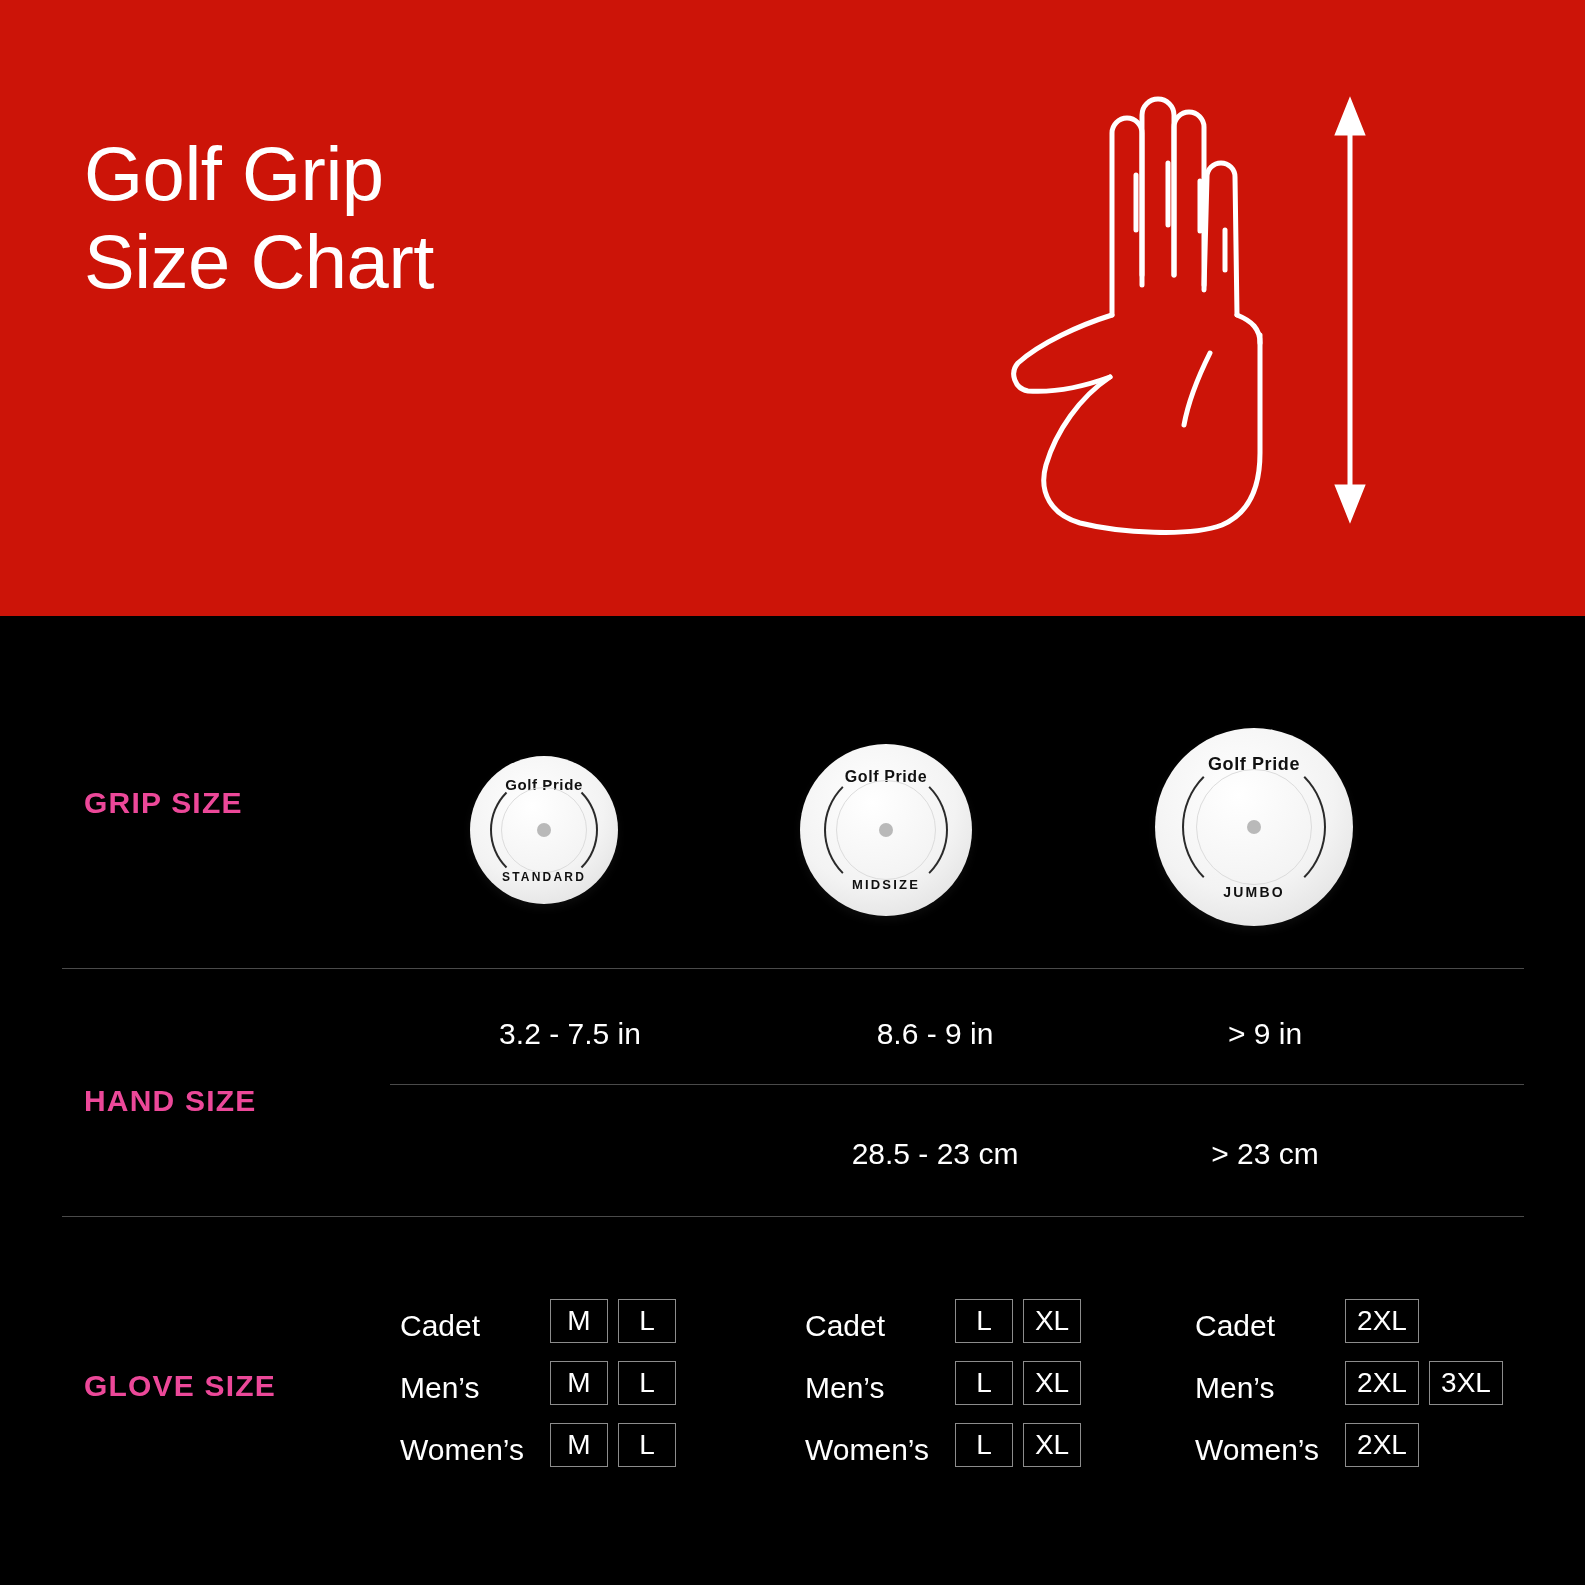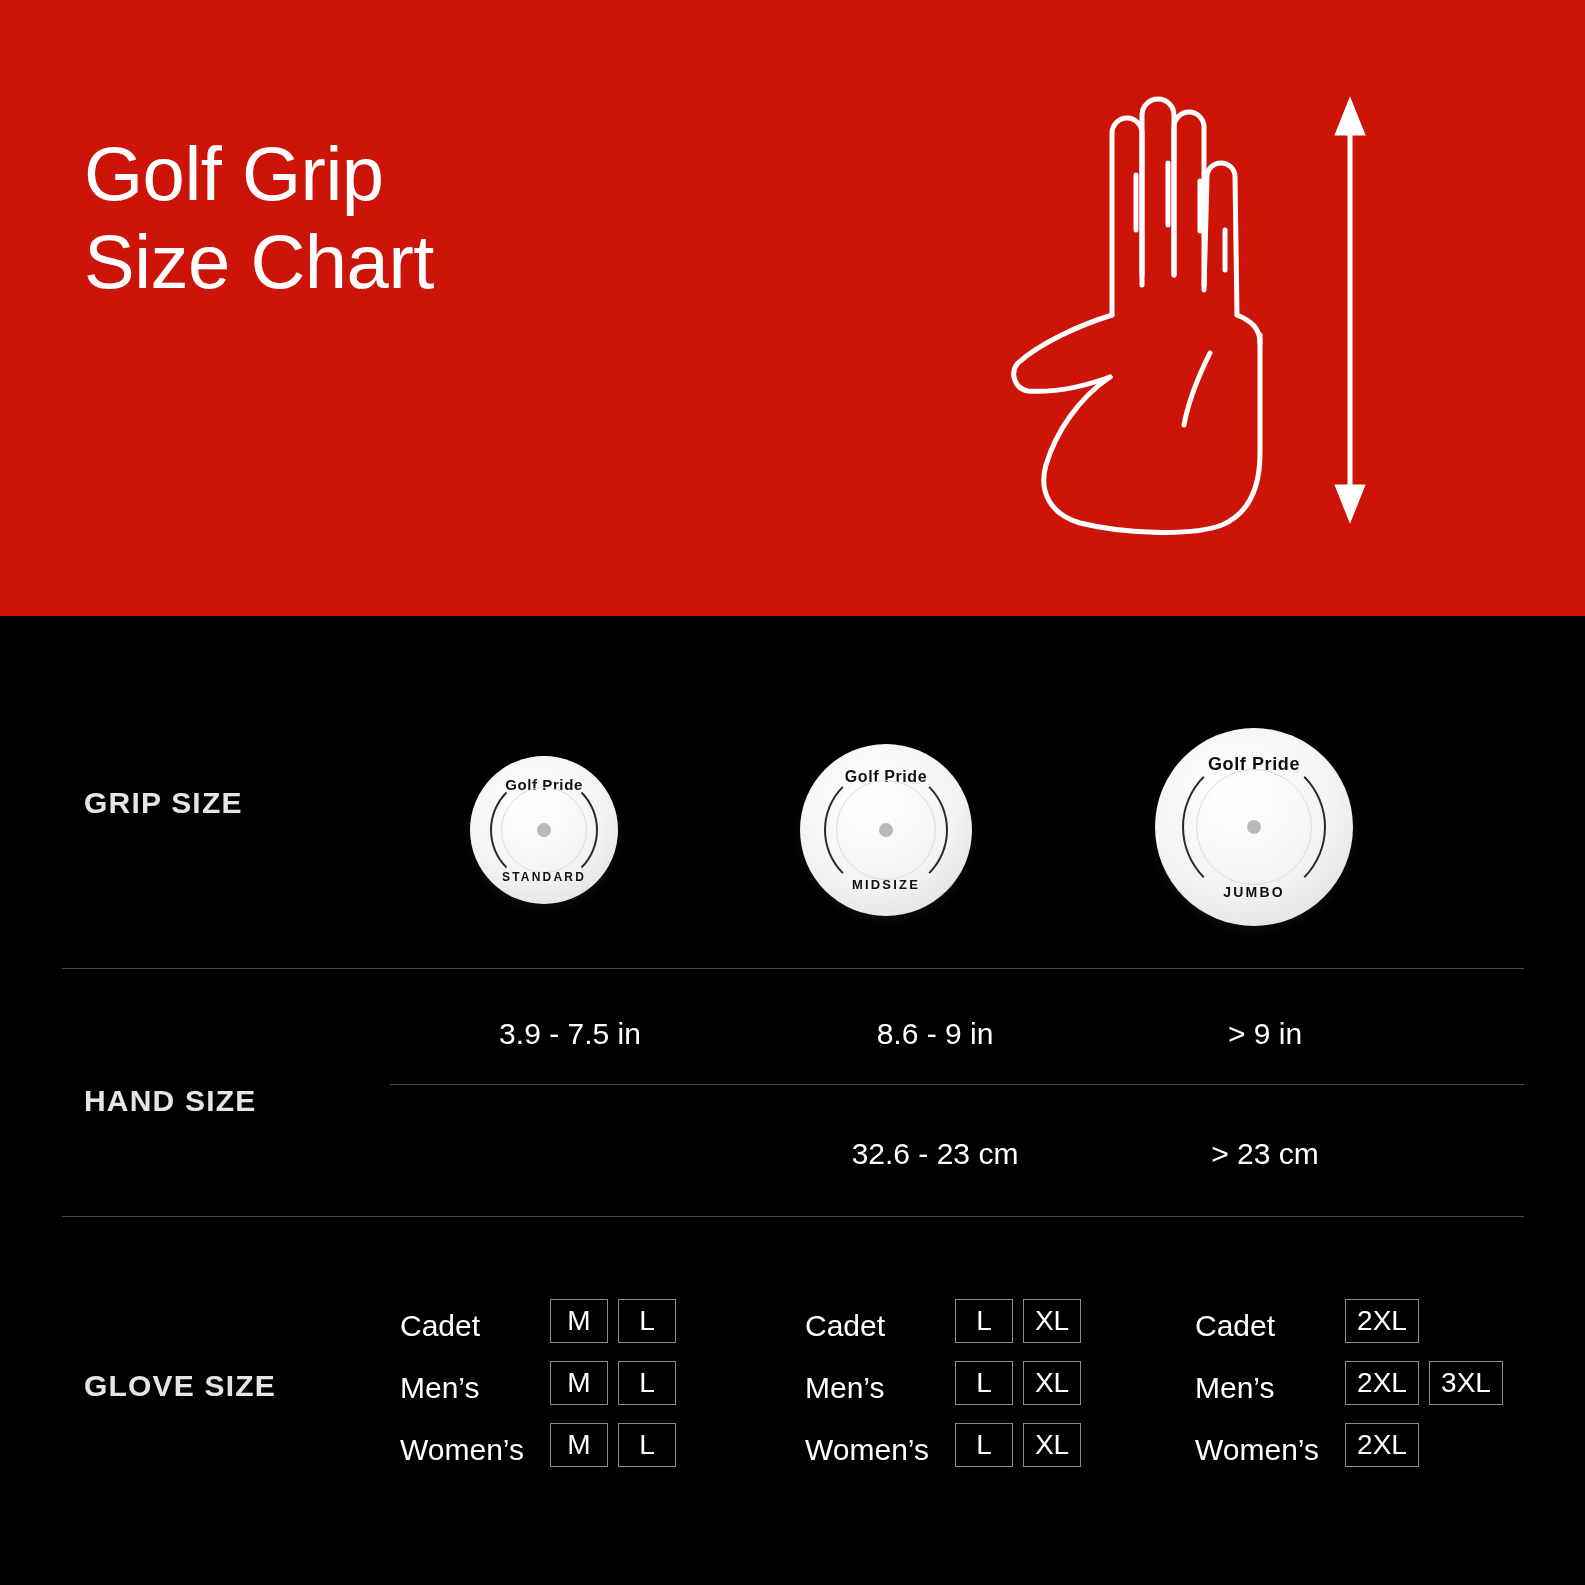--- a/index.html
+++ b/index.html
@@ -39,21 +39,21 @@
   .hand-art {
     position: absolute; left: 960px; top: 85px;
     width: 450px; height: 460px;
   }
 
   
   .body { position: absolute; top: 616px; left: 0; width: 1585px; height: 969px; background: #000; }
 
   .row-label {
     position: absolute;
-    color: #e5e5e5;
+    color: #ec4899;
     font-size: 30px;
     font-weight: bold;
     letter-spacing: 1.2px;
   }
 
   
   .grip-row { position: absolute; top: 0; left: 0; width: 1585px; height: 355px; }
   .grip-label { left: 84px; top: 170px; }
 
   .grip-cap {
@@ -210,27 +210,27 @@
         <div class="dot"></div>
         <div class="sizename">JUMBO</div>
       </div>
     </div>
 
     <div class="divider" style="left:62px; top:352px; width:1462px;"></div>
 
     <div class="hand-row">
       <div class="row-label" style="left:84px; top:112px;">HAND SIZE</div>
 
-      <div class="measure" style="left:390px; top:45px; width:360px;">3.9 - 7.5 in</div>
+      <div class="measure" style="left:390px; top:45px; width:360px;">3.2 - 7.5 in</div>
       <div class="measure" style="left:755px; top:45px; width:360px;">8.6 - 9 in</div>
       <div class="measure" style="left:1085px; top:45px; width:360px;">&gt; 9 in</div>
 
       <div class="divider" style="left:390px; top:112px; width:1134px;"></div>
 
-      <div class="measure" style="left:755px; top:165px; width:360px;">32.6 - 23 cm</div>
+      <div class="measure" style="left:755px; top:165px; width:360px;">28.5 - 23 cm</div>
       <div class="measure" style="left:1085px; top:165px; width:360px;">&gt; 23 cm</div>
     </div>
 
     <div class="divider" style="left:62px; top:600px; width:1462px;"></div>
 
     <div class="glove-row">
       <div class="row-label" style="left:84px; top:148px;">GLOVE SIZE</div>
 
       <div class="glove-group" style="left:400px; top:60px;">
         <div class="glove-line">

